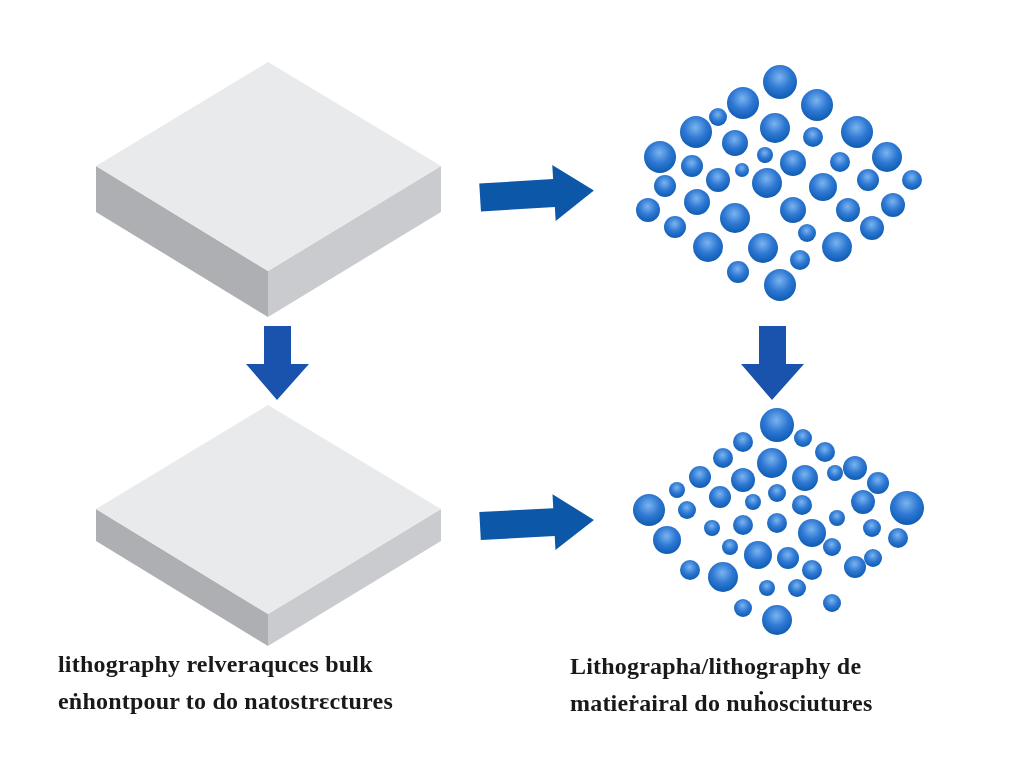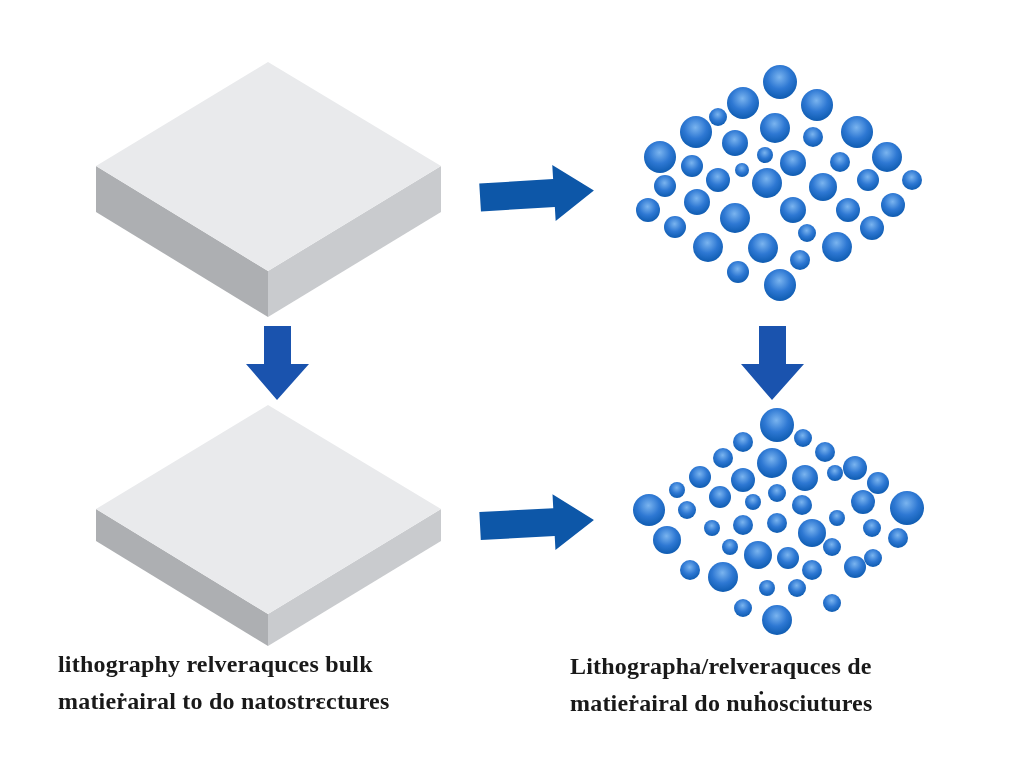--- a/index.html
+++ b/index.html
@@ -135,20 +135,20 @@
       <div class="sphere" style="left: 864px; top: 549px; height: 18px; width: 18px; background: radial-gradient(circle at 48% 36%, rgb(122, 180, 239) 0%, rgb(46, 120, 211) 42%, rgb(19, 96, 182) 72%, rgb(12, 79, 163) 100%);"></div>
       <div class="sphere" style="left: 759px; top: 580px; height: 16px; width: 16px; background: radial-gradient(circle at 48% 36%, rgb(122, 180, 239) 0%, rgb(46, 120, 211) 42%, rgb(19, 96, 182) 72%, rgb(12, 79, 163) 100%);"></div>
       <div class="sphere" style="left: 788px; top: 579px; height: 18px; width: 18px; background: radial-gradient(circle at 48% 36%, rgb(122, 180, 239) 0%, rgb(46, 120, 211) 42%, rgb(19, 96, 182) 72%, rgb(12, 79, 163) 100%);"></div>
       <div class="sphere" style="left: 823px; top: 594px; height: 18px; width: 18px; background: radial-gradient(circle at 48% 36%, rgb(122, 180, 239) 0%, rgb(46, 120, 211) 42%, rgb(19, 96, 182) 72%, rgb(12, 79, 163) 100%);"></div>
       <div class="sphere" style="left: 734px; top: 599px; height: 18px; width: 18px; background: radial-gradient(circle at 48% 36%, rgb(122, 180, 239) 0%, rgb(46, 120, 211) 42%, rgb(19, 96, 182) 72%, rgb(12, 79, 163) 100%);"></div>
       <div class="sphere" style="left: 762px; top: 605px; height: 30px; width: 30px; background: radial-gradient(circle at 48% 36%, rgb(122, 180, 239) 0%, rgb(46, 120, 211) 42%, rgb(19, 96, 182) 72%, rgb(12, 79, 163) 100%);"></div>
     </div>
 
   <div class="caption caption-left">
     <div>lithography relveraquces bulk</div>
-    <div>matieṙairal to do natostrɛctures</div>
+    <div>eṅhontpour to do natostrɛctures</div>
   </div>
   <div class="caption caption-right">
-    <div>Lithographa/relveraquces de</div>
+    <div>Lithographa/lithography de</div>
     <div>matieṙairal do nuḣosciutures</div>
   </div>
 
 </div>
 
 </body></html>

